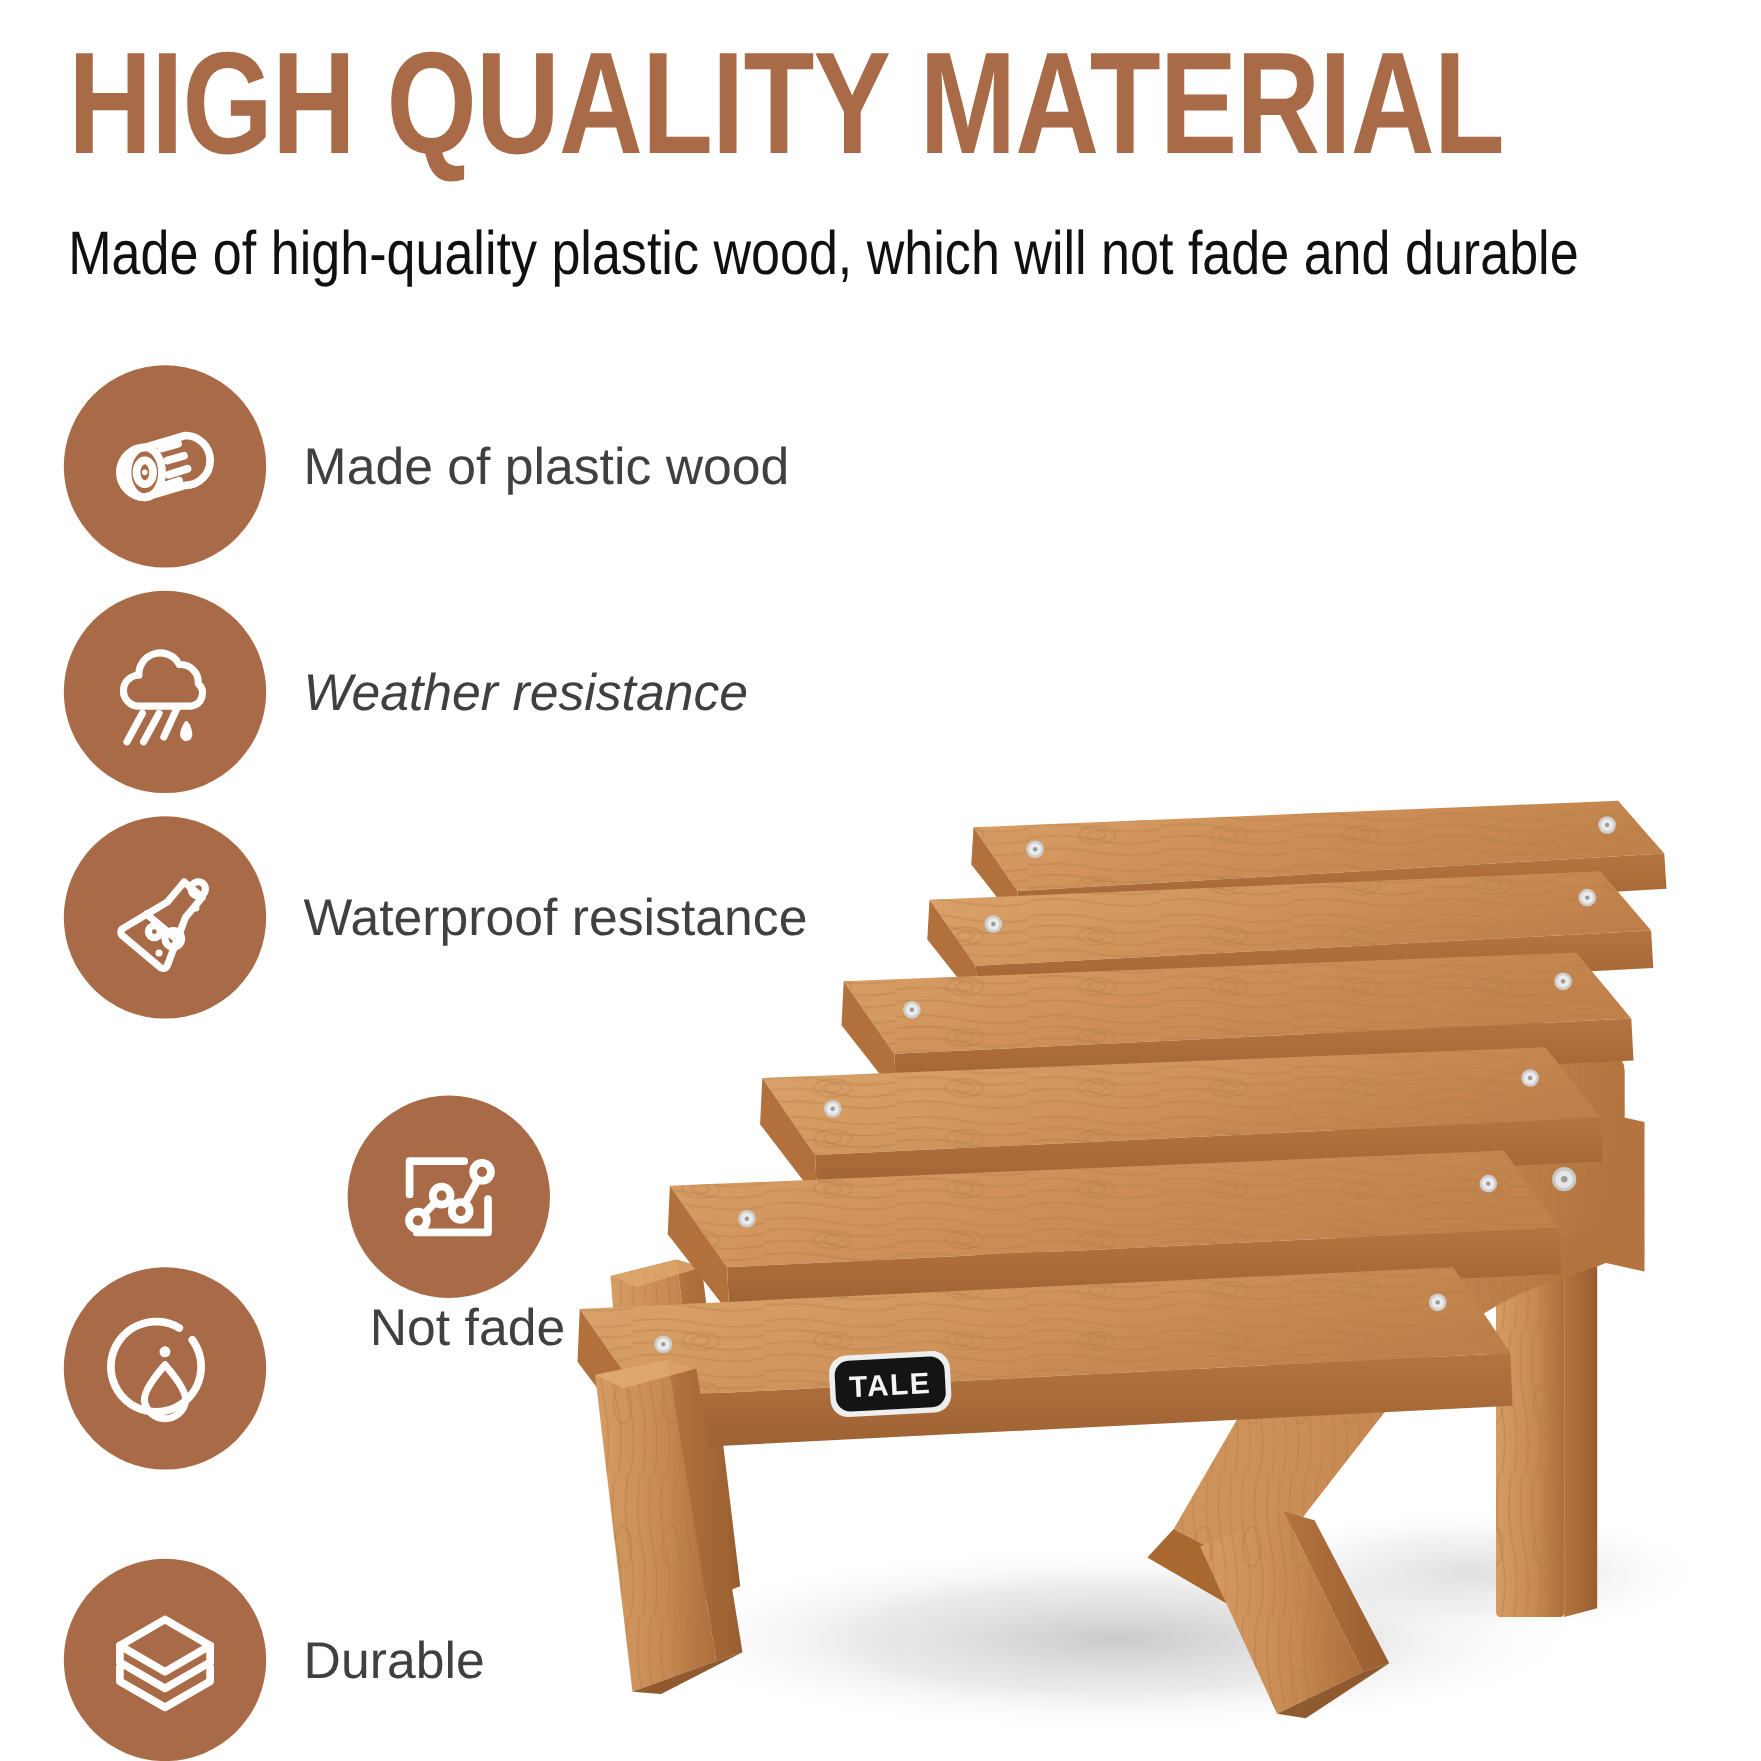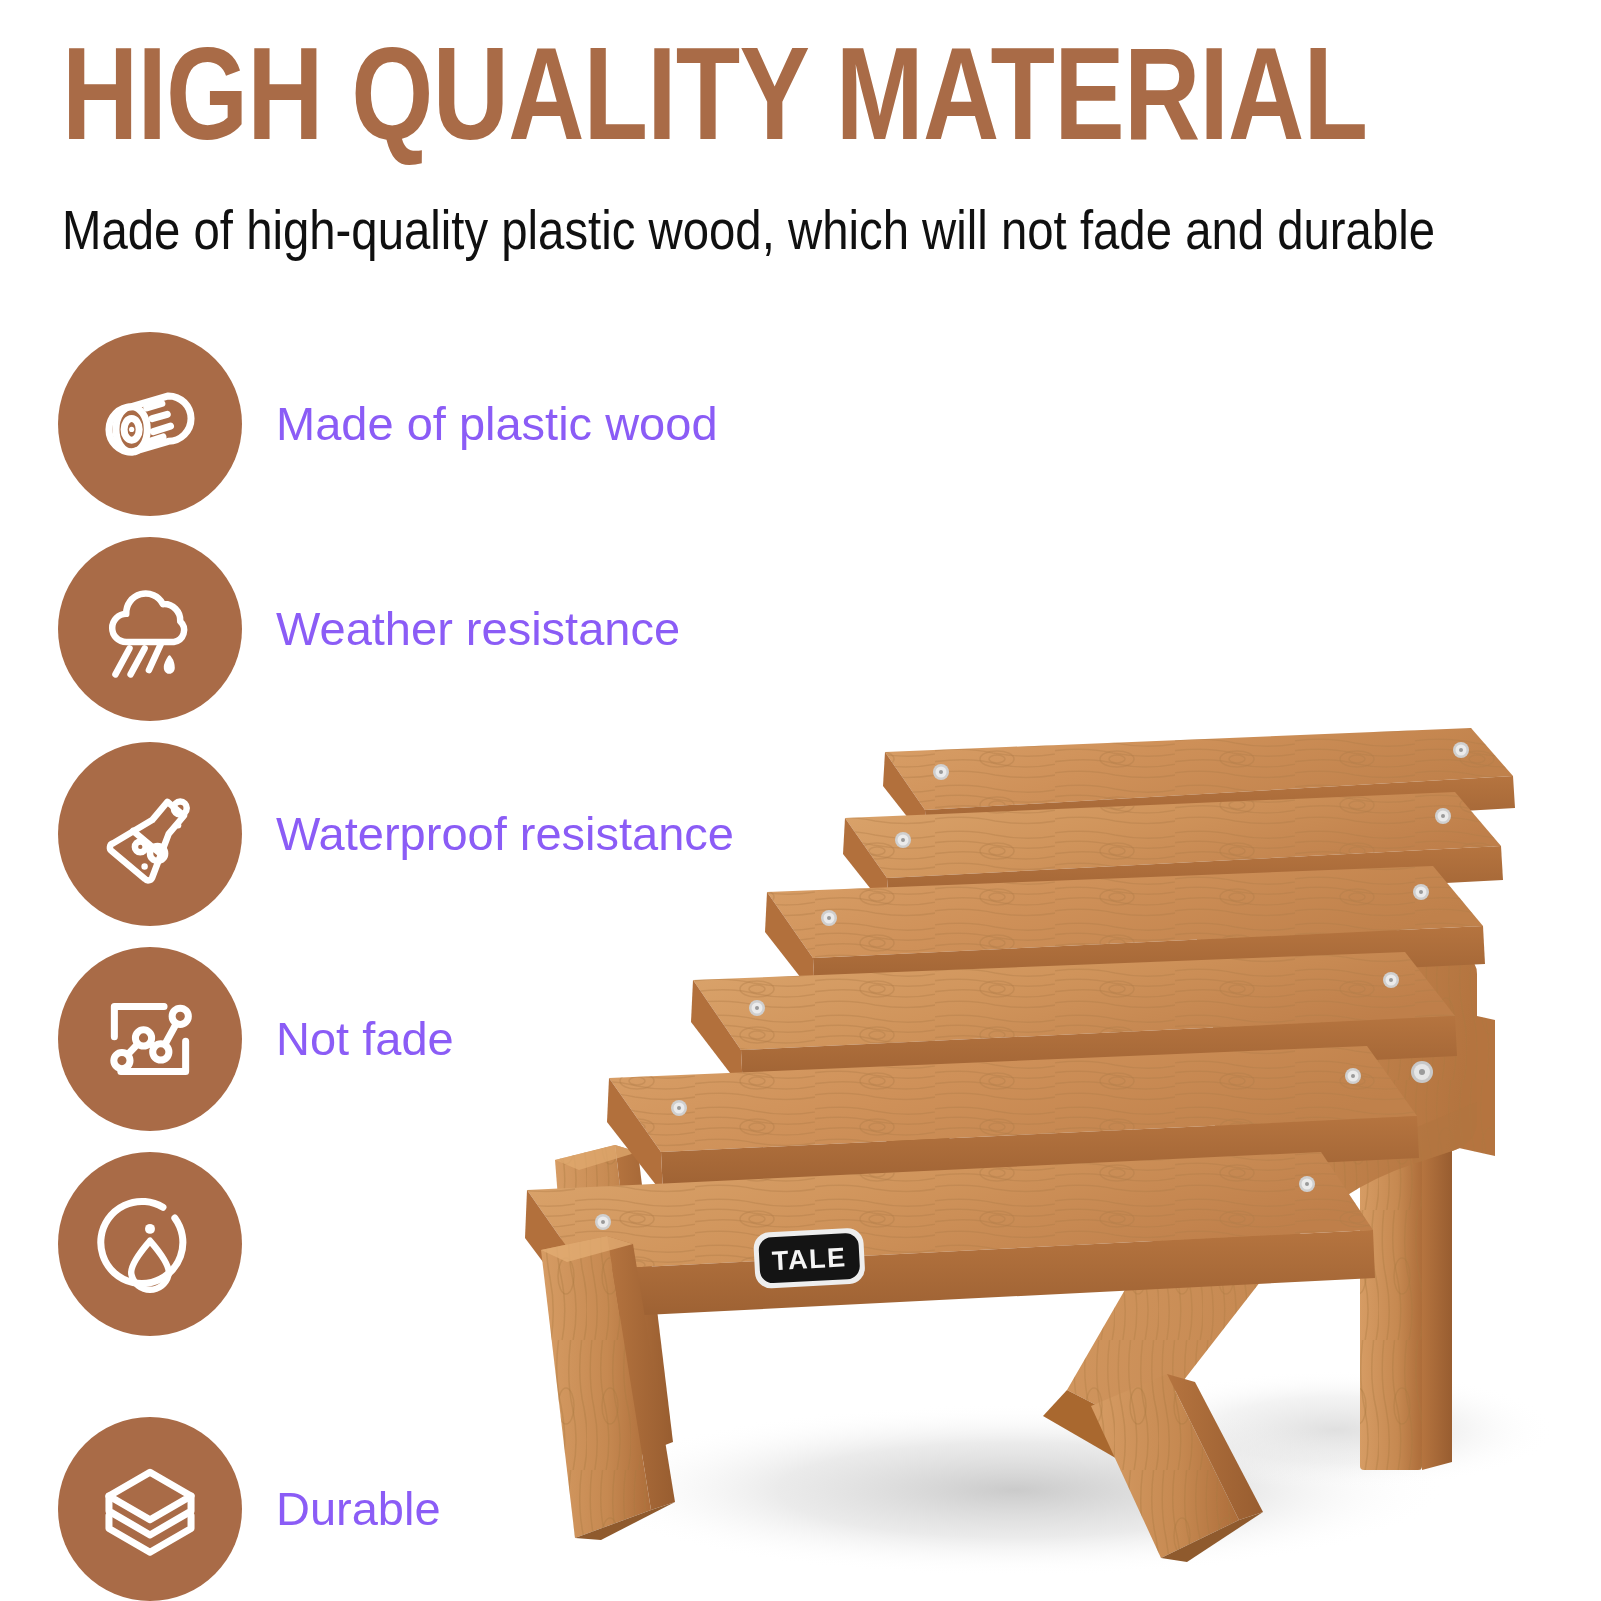--- a/index.html
+++ b/index.html
@@ -62,21 +62,21 @@
     border-radius:50%;
     background:#a96b47;
     display:flex; align-items:center; justify-content:center;
   }
   .feature-badge svg { display:block; width:108px; height:108px; }
   .feature-label {
     margin-left:34px;
     font-family:"Liberation Sans", sans-serif;
     font-size:47px;
     line-height:54px;
-    color:#8b5cf6;
+    color:#404040;
     white-space:nowrap;
   }
 
   
   #product {
     position:absolute;
     left:455px; top:690px;
     width:1146px; height:890px;
   }
   #product svg { display:block; width:100%; height:100%; }
@@ -104,21 +104,21 @@
             <path d="M47 35 L61 31"></path>
             <path d="M52 45 L66 41"></path>
             <path d="M53 57 L69 52"></path>
             <path d="M47 67 L62 62"></path>
           </g>
         </svg>
       </div>
       <div class="feature-label">Made of plastic wood</div>
     </div>
 
-    <div class="feature-row" style="top:537px;">
+    <div class="feature-row" style="top:537px;font-style:italic;">
       <div class="feature-badge">
         <svg viewBox="0 0 100 100">
           <g fill="none" stroke="#ffffff" stroke-width="6" stroke-linecap="round" stroke-linejoin="round">
             <path d="M28 62 A13 13 0 0 1 28 36 A18 18 0 0 1 62 27 A15 15 0 0 1 78 43 A11 11 0 0 1 72 62 Z"></path>
             <path d="M31 68 L18 92"></path>
             <path d="M45 68 L32 92"></path>
             <path d="M60 64 L49 88"></path>
             <path d="M68 76 Q61 87 67 90 Q74 90 70 79 Z" fill="#ffffff" stroke="#ffffff" stroke-width="3"></path>
           </g>
         </svg>
@@ -138,21 +138,21 @@
             <circle cx="57" cy="68" r="7"></circle>
             <circle cx="45" cy="80" r="3" fill="#ffffff" stroke="none"></circle>
             <circle cx="78" cy="26" r="6"></circle>
             <circle cx="76" cy="42" r="3" fill="#ffffff" stroke="none"></circle>
           </g>
         </svg>
       </div>
       <div class="feature-label">Waterproof resistance</div>
     </div>
 
-    <div class="feature-row" style="top:947px;">
+    <div class="feature-row" style="top:996px;flex-direction:column;">
       <div class="feature-badge">
         <svg viewBox="0 0 100 100">
           <g fill="none" stroke="#ffffff" stroke-width="6.5" stroke-linecap="round" stroke-linejoin="round">
             <path d="M63 20 L17 20 L17 48"></path>
             <path d="M83 52 L83 80 L23 80"></path>
             <path d="M24 70 L44 49 L60 62 L78 29"></path>
             <circle cx="24" cy="70" r="7.5" fill="#a96b47"></circle>
             <circle cx="44" cy="49" r="7.5" fill="#a96b47"></circle>
             <circle cx="60" cy="62" r="7.5" fill="#a96b47"></circle>
             <circle cx="78" cy="29" r="7.5" fill="#a96b47"></circle>

